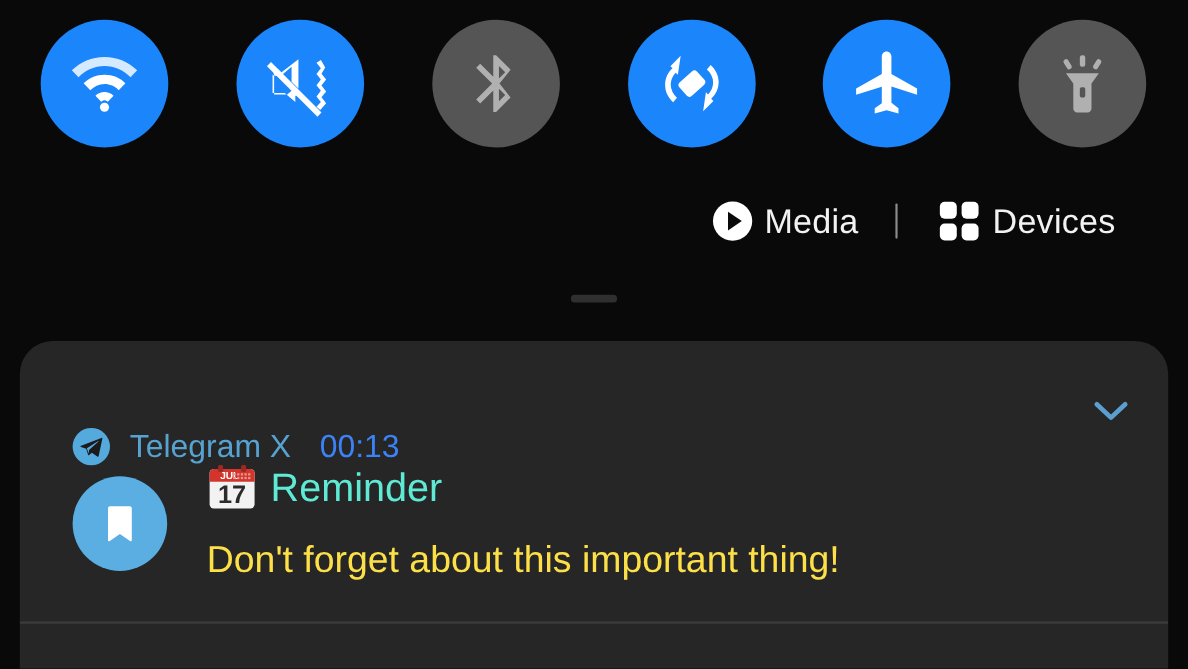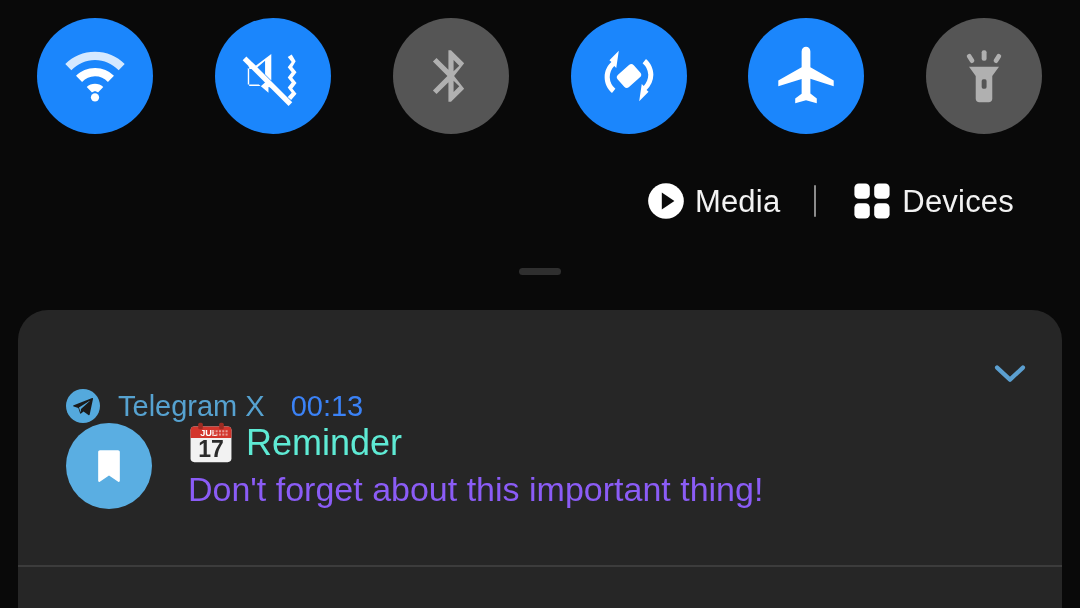--- a/index.html
+++ b/index.html
@@ -177,23 +177,23 @@
     font-size: 36px;
     line-height: 1.1;
   }
   .cal-emoji {
     width: 46px;
     height: 46px;
     margin-right: 12px;
     flex: 0 0 auto;
   }
   #notif-message {
-    color: #8b5cf6;
+    color: #fde047;
     font-size: 34px;
-    margin-top: 4px;
+    margin-top: 24px;
     line-height: 1.15;
     white-space: nowrap;
   }
   #notif-divider {
     position: absolute;
     left: 0;
     top: 255px;
     width: 1044px;
     height: 2px;
     background: #3c3c3c;

